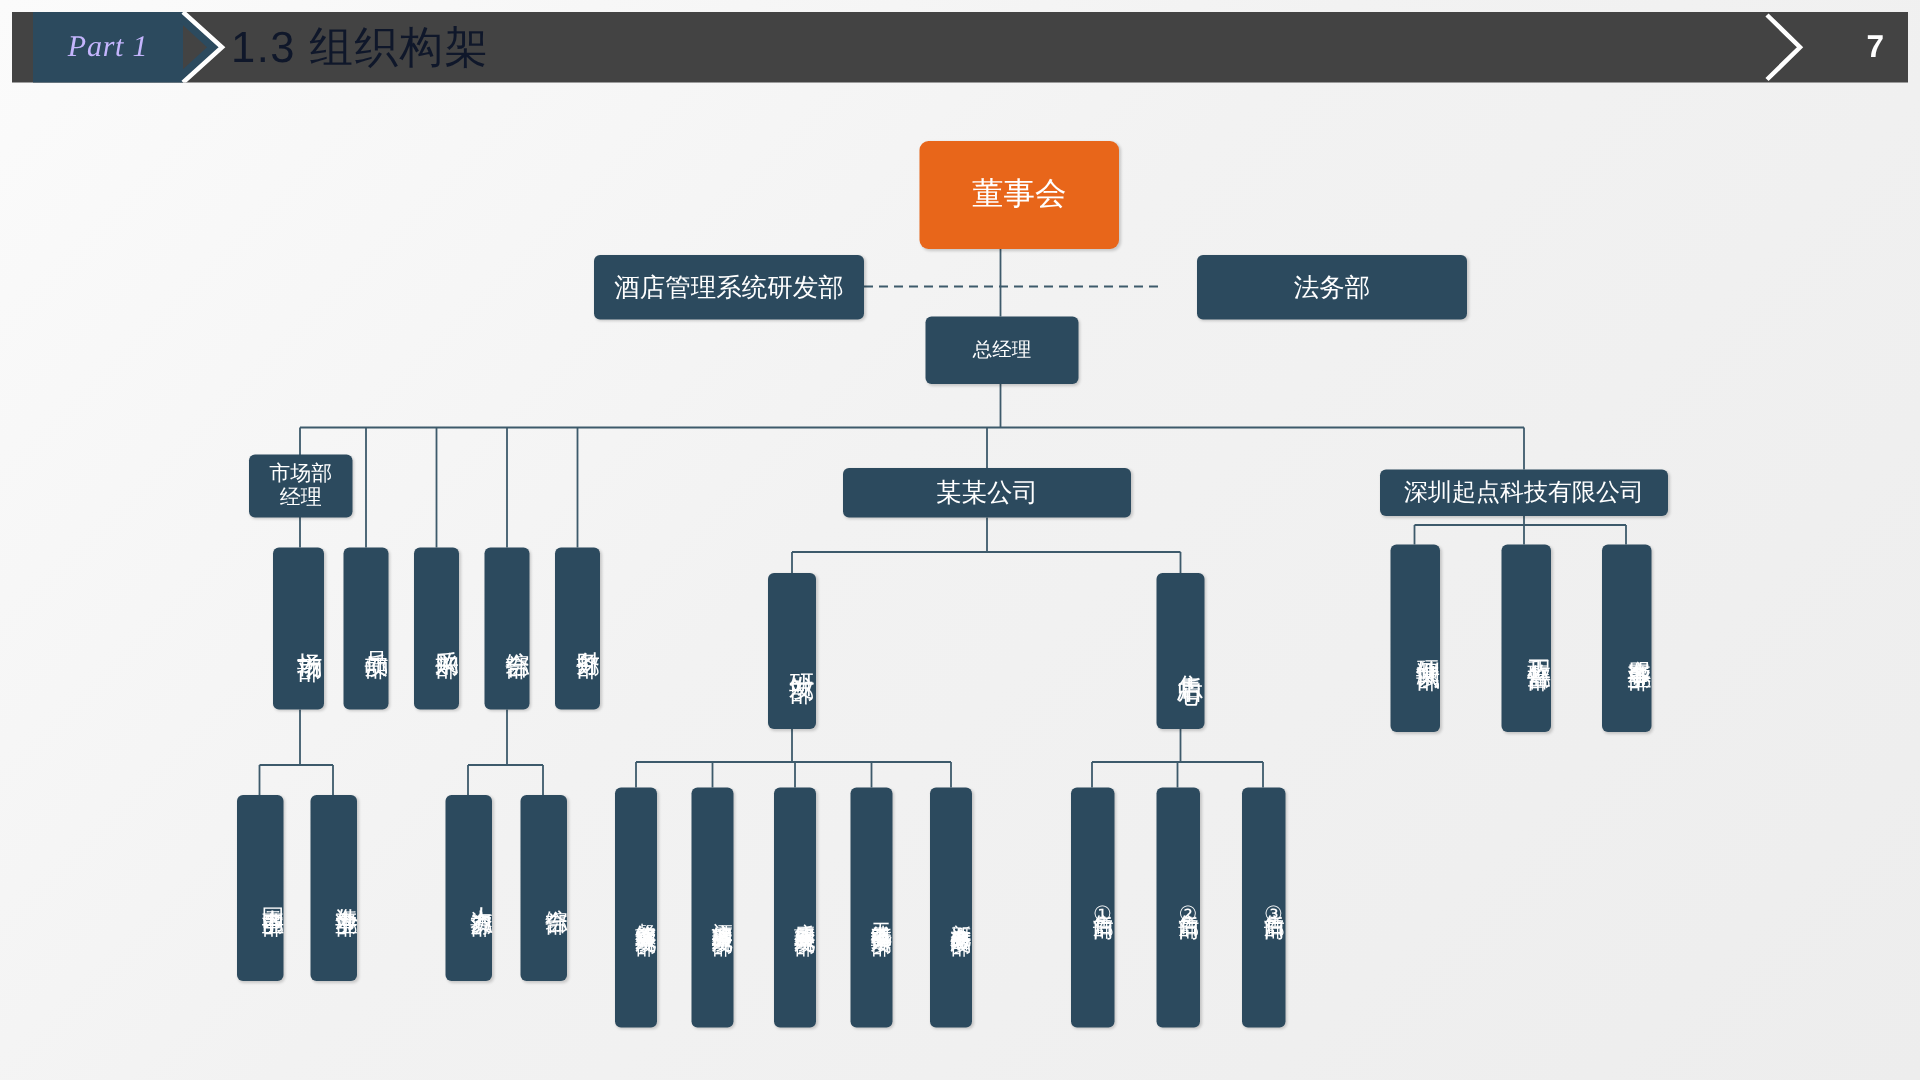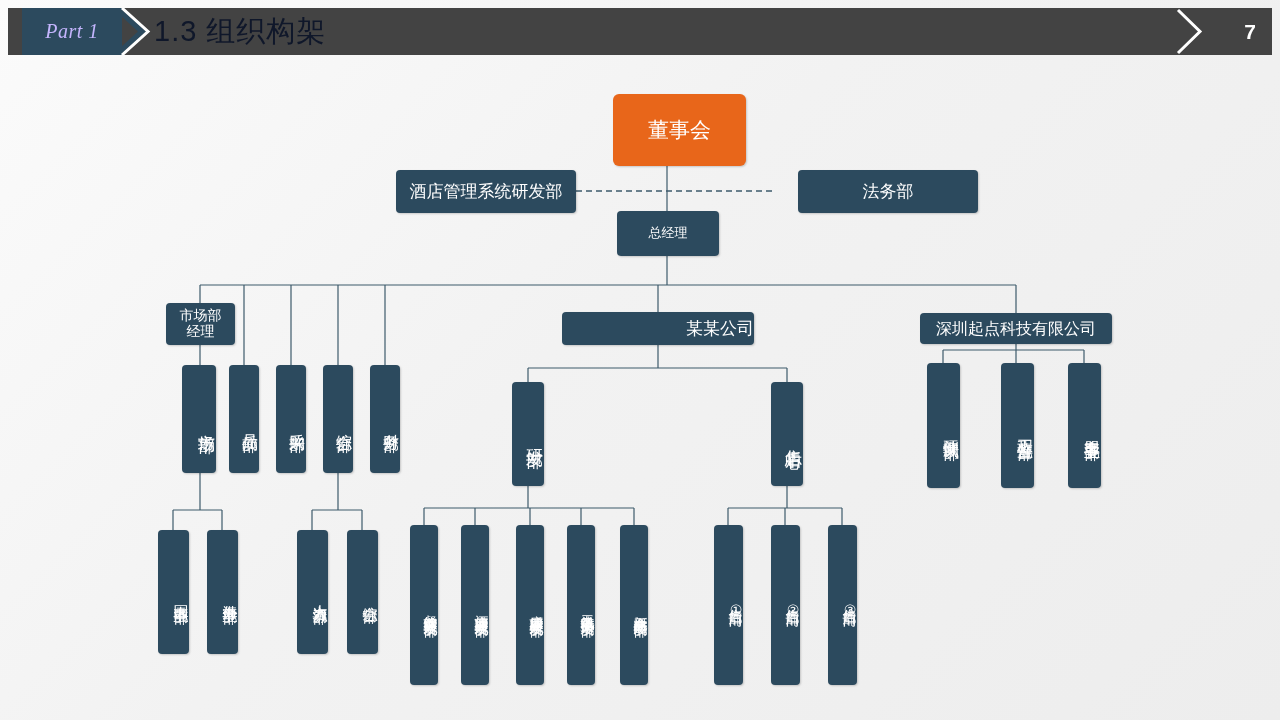--- a/index.html
+++ b/index.html
@@ -147,21 +147,21 @@
     </div>
     <div class="node" style="left: 774px; top: 170px; width: 180px; height: 43px; font-size: 17px; margin-left: 24px;">
       <span class="lbl">法务部</span>
     </div>
     <div class="node" style="left: 617px; top: 211px; width: 102px; height: 45px; font-size: 13px;">
       <span class="lbl">总经理</span>
     </div>
     <div class="node" style="left: 166px; top: 303px; width: 69px; height: 42px; font-size: 14px;">
       <span class="lbl">市场部<br>经理</span>
     </div>
-    <div class="node" style="left: 562px; top: 312px; width: 192px; height: 33px; font-size: 17px; justify-content: flex-end;">
+    <div class="node" style="left: 562px; top: 312px; width: 192px; height: 33px; font-size: 17px;">
       <span class="lbl">某某公司</span>
     </div>
     <div class="node" style="left: 920px; top: 313px; width: 192px; height: 31px; font-size: 16px;">
       <span class="lbl">深圳起点科技有限公司</span>
     </div>
     <div class="node vert" style="left: 182px; top: 365px; width: 34px; height: 108px; font-size: 17px;">
       <span class="lbl">市场部</span>
     </div>
     <div class="node vert" style="left: 229px; top: 365px; width: 30px; height: 108px; font-size: 16px;">
       <span class="lbl">品质部</span>

